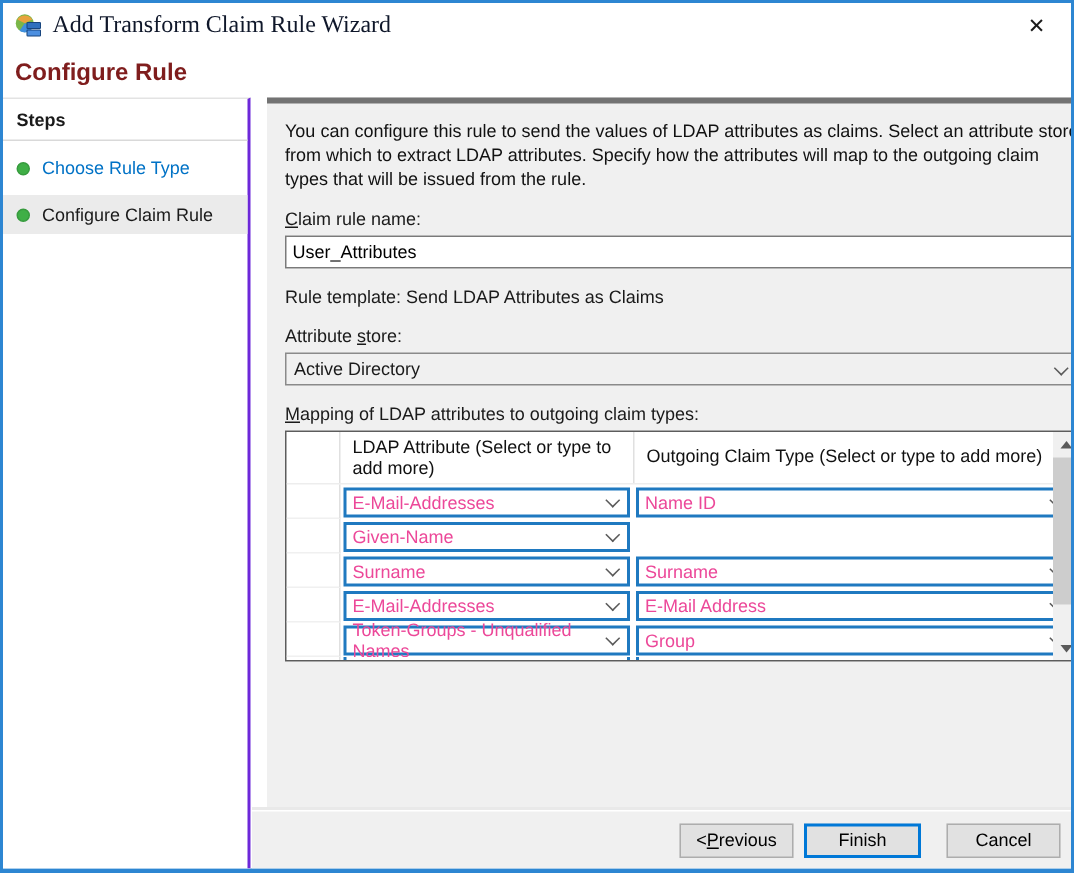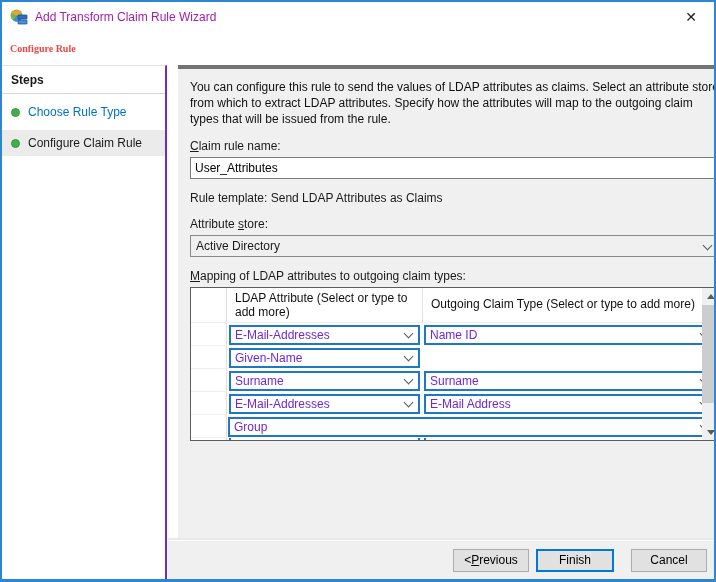--- a/index.html
+++ b/index.html
@@ -16,36 +16,36 @@
   }
 
   
   .titlebar {
     position: absolute; left:0; top:0; right:0; height: 30px;
     background: #ffffff;
     display: flex; align-items: center;
     padding: 0 10px 0 8px;
   }
   .titlebar .app-icon { width:18px; height:16px; margin-right: 7px; flex: 0 0 auto; }
-  .titlebar .title-text { font-size: 12px; color: #a21caf; }
+  .titlebar .title-text { font-size: 16px; color: #0f172a; font-family: Liberation Serif, serif; }
   .close-btn {
     margin-left: auto;
     width: 26px; height: 24px;
     display:flex; align-items:center; justify-content:center;
     font-size: 14px; color:#1a1a1a; cursor: default;
   }
 
   
   .page-header {
     position: absolute; left:0; top:30px; right:0; height: 33px;
     background:#fff;
     display:flex; align-items:center;
     padding-left: 8px;
   }
-  .page-header h1 { font-size: 10px; font-weight: bold; color: #ef4444; font-family: Liberation Serif, serif; }
+  .page-header h1 { font-size: 16px; font-weight: bold; color: #7f1d1d; }
 
   
   .sidebar {
     position:absolute; left:0; top:63px; bottom:0; width:165px;
     background:#fff;
     border-top:1px solid #e3e3e3;
     border-right:2px solid #6d28d9;
   }
   .steps-title {
     font-weight:bold; padding: 7px 10px 6px 9px;
@@ -116,21 +116,21 @@
 
   .grid-row { display:flex; height: 23px; align-items: center; }
   .gr-rowhdr { width: 36px; height:100%; border-right: 1px solid #e0e0e0; border-bottom: 1px solid #f0f0f0; }
   .gr-cell1 { width: 196px; height:100%; display:flex; align-items:center; }
   .gr-cell2 { flex:1; height:100%; display:flex; align-items:center; }
 
   .combo-cell {
     height: 20px; background:#fff;
     border: 2px solid #1f79c0;
     display:flex; align-items:center;
-    padding: 0 5px 0 4px; color:#6d28d9;
+    padding: 0 5px 0 4px; color:#ec4899;
     flex: 1; cursor: default;
   }
   .gr-cell1 .combo-cell { margin: 0 3px 0 2px; }
   .gr-cell2 .combo-cell { margin: 0 3px 0 1px; }
   .combo-cell .spacer { flex:1; }
 
   .grid-row.partial { height: 9px; align-items: flex-start; overflow:hidden; }
   .partial .combo-cell { height: 20px; }
   .partial .gr-cell1 .combo-cell { border-top: 2px dotted #000; }
 
@@ -290,20 +290,27 @@
             <div class="combo-cell">
               <span>E-Mail Address</span>
               <span class="spacer"></span>
                 <span class="chev"></span>
             </div>
           </div>
         </div>
 
         <div class="grid-row">
           <div class="gr-rowhdr"></div>
+          <div class="gr-cell1">
+            <div class="combo-cell">
+              <span>Token-Groups - Unqualified Names</span>
+              <span class="spacer"></span>
+                <span class="chev"></span>
+            </div>
+          </div>
           <div class="gr-cell2">
             <div class="combo-cell">
               <span>Group</span>
               <span class="spacer"></span>
                 <span class="chev"></span>
             </div>
           </div>
         </div>
 
         <div class="grid-row partial">

